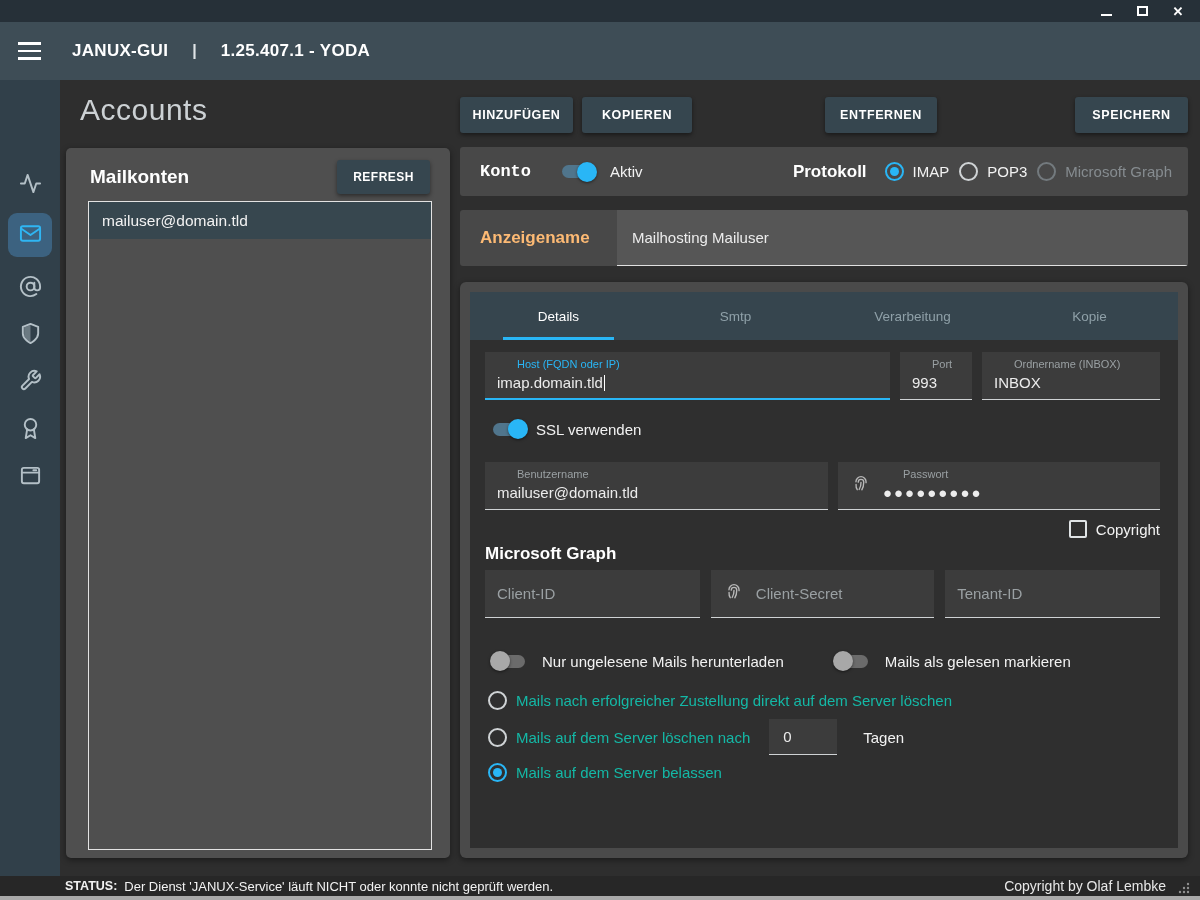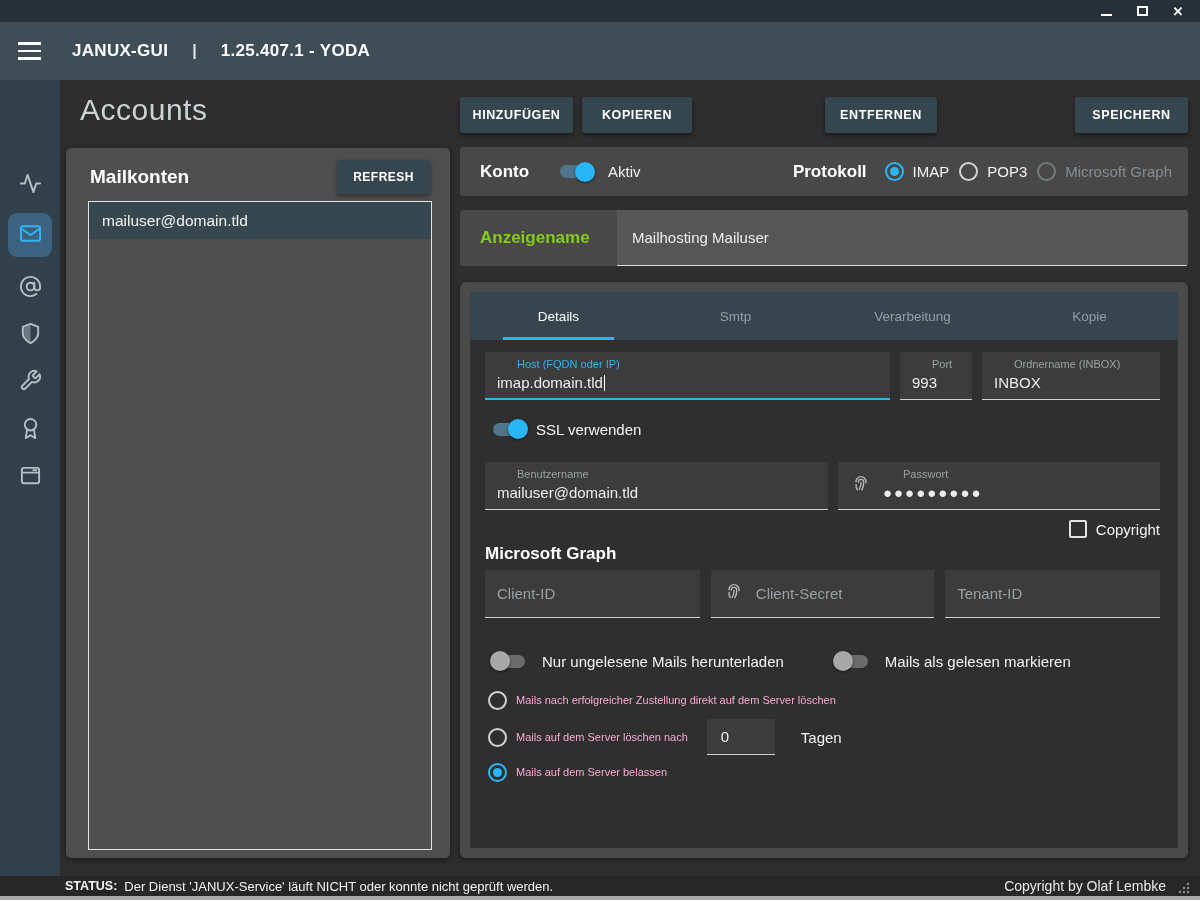--- a/index.html
+++ b/index.html
@@ -42,21 +42,21 @@
   .mail-card { position:absolute; left:6px; top:68px; width:384px; height:710px; background:#4f4f4f; border-radius:5px; box-shadow:0 2px 6px rgba(0,0,0,.45); }
   .mail-card-head { display:flex; align-items:center; justify-content:space-between; padding:12px 20px 0 24px; }
   .mail-card-title { font-size:19px; font-weight:bold; color:#fff; }
   .refresh-btn { height:34px; padding:0 16px; background:#36464f; color:#fff; border:none; border-radius:3px; font-family:inherit; font-size:12px; font-weight:bold; letter-spacing:.5px; box-shadow:0 2px 4px rgba(0,0,0,.45); cursor:pointer; }
   .listbox { margin:7px 18px 0 22px; height:649px; border:1px solid #e3e3e3; background:#4f4f4f; }
   .list-item { height:37px; display:flex; align-items:center; padding-left:13px; font-size:15.5px; color:#f2f2f2; cursor:pointer; }
   .list-item.selected { background:#37474f; }
 
   
   .konto-row { position:absolute; left:400px; top:67px; width:728px; height:49px; background:#484848; border-radius:3px; display:flex; align-items:center; }
-  .konto-label { margin-left:20px; font-size:17px; font-weight:bold; color:#fff; }
+  .konto-label { margin-left:20px; font-size:17px; font-weight:bold; color:#fff;font-family:Liberation Mono, monospace; }
   .konto-row .toggle { margin-left:28px; }
   .aktiv-label { margin-left:13px; font-size:15px; color:#f2f2f2; }
   .proto-group { margin-left:auto; display:flex; align-items:center; gap:10px; padding-right:16px; }
   .proto-label { font-size:17px; font-weight:bold; color:#fff; margin-right:8px; }
   .radio-opt { display:flex; align-items:center; gap:9px; cursor:pointer; }
   .radio-opt .opt-label { font-size:15px; color:#f2f2f2; }
   .radio-opt.disabled .opt-label { color:#868c90; }
 
   
   .radio { width:19px; height:19px; border:2px solid #cfd3d5; border-radius:50%; position:relative; flex:0 0 auto; }
@@ -68,21 +68,21 @@
   .toggle { position:relative; width:38px; height:20px; flex:0 0 auto; cursor:pointer; }
   .toggle .track { position:absolute; left:3px; right:3px; top:3.5px; height:13px; border-radius:7px; }
   .toggle .knob { position:absolute; top:0; width:20px; height:20px; border-radius:50%; box-shadow:0 1px 3px rgba(0,0,0,.5); }
   .toggle.on .track { background:#50758c; }
   .toggle.on .knob { right:0; background:#29b6f6; }
   .toggle.off .track { background:#6b6b6b; }
   .toggle.off .knob { left:0; background:#a8a8a8; }
 
   
   .anzeige-row { position:absolute; left:400px; top:130px; width:728px; height:56px; display:flex; border-radius:3px; overflow:hidden; }
-  .anzeige-label { width:157px; background:#484848; display:flex; align-items:center; padding-left:20px; font-size:17px; font-weight:bold; color:#84cc16; }
+  .anzeige-label { width:157px; background:#484848; display:flex; align-items:center; padding-left:20px; font-size:17px; font-weight:bold; color:#fdba74; }
   .anzeige-input { flex:1; background:#565656; border-bottom:1px solid #e0e0e0; display:flex; align-items:center; padding-left:15px; font-size:15px; color:#ececec; cursor:text; }
 
   
   .detail-card { position:absolute; left:400px; top:202px; width:728px; height:576px; background:#4a4a4a; border-radius:6px; padding:10px; box-shadow:0 2px 6px rgba(0,0,0,.45); }
   .detail-inner { width:100%; height:100%; background:#2f2f2f; position:relative; }
   .tabbar { height:48px; background:#36454e; display:flex; }
   .tab { flex:1; display:flex; align-items:center; justify-content:center; font-size:13.5px; color:#8fa0a8; position:relative; cursor:pointer; }
   .tab.active { color:#fff; }
   .tab.active::after { content:""; position:absolute; left:33px; right:33px; bottom:0; height:3px; background:#29b6f6; }
 
@@ -113,21 +113,21 @@
 
   .toggles-row { display:flex; align-items:center; margin-top:28px; height:30px; }
   .tg-group { display:flex; align-items:center; gap:14px; }
   .tg1 { margin-left:20px; }
   .tg2 { margin-left:49px; }
 
   .radio-row { display:flex; align-items:center; gap:9px; margin-left:18px; height:24px; cursor:pointer; }
   .radio-row.r1 { margin-top:12px; }
   .radio-row.r2 { margin-top:6px; height:38px; }
   .radio-row.r3 { margin-top:4px; }
-  .radio-row .opt-label { font-size:11px; color:#f9a8d4; }
+  .radio-row .opt-label { font-size:15px; color:#14b8a6; }
   .days-box { width:68px; height:36px; background:#3c3c3c; border-bottom:1px solid #cfd2d4; margin-left:10px; display:flex; align-items:center; padding-left:14px; font-size:15px; color:#ececec; cursor:text; }
   .tagen-label { margin-left:17px; font-size:15px; color:#f2f2f2; }
 
   
   .statusbar { position:absolute; left:0; bottom:4px; width:1200px; height:20px; background:#272727; display:flex; align-items:center; padding:0 10px 0 65px; }
   .status-label { font-size:12.5px; font-weight:bold; color:#f2f2f2; margin-right:7px; }
   .status-msg { font-size:13px; color:#f2f2f2; }
   .copyright { margin-left:auto; font-size:14px; color:#e8e8e8; margin-right:10px; }
   .grip { width:14px; height:14px; align-self:flex-end; margin-bottom:2px; cursor:nwse-resize; }
   .bottom-strip { position:absolute; left:0; bottom:0; width:1200px; height:4px; background:#a9a9a9; }

